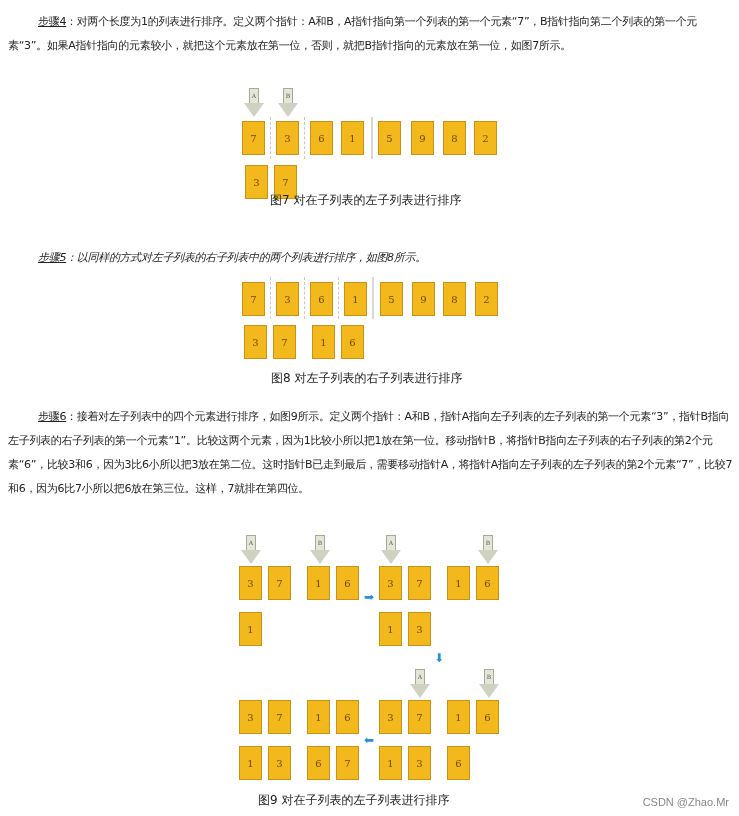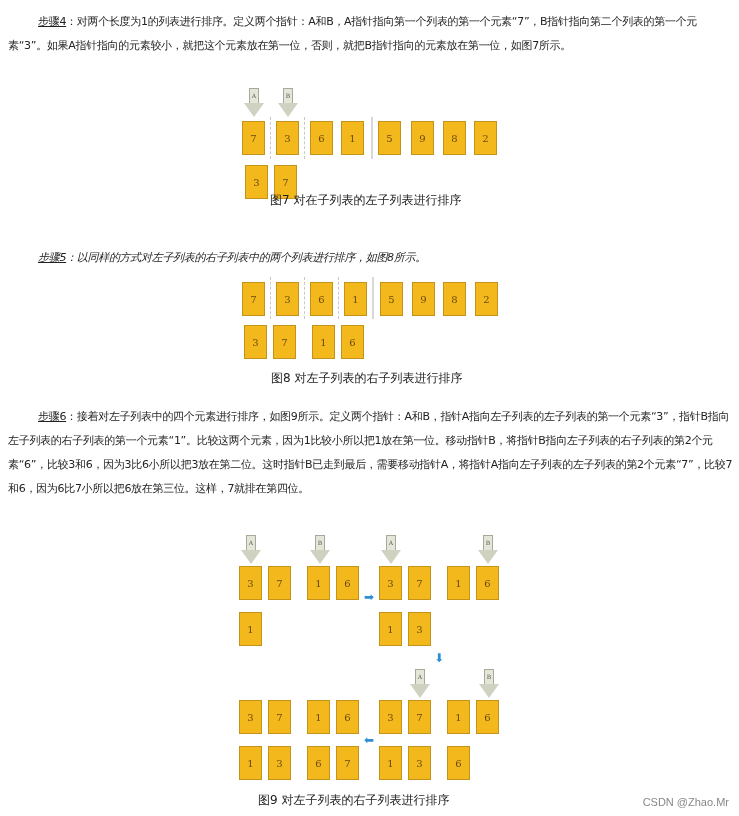--- a/index.html
+++ b/index.html
@@ -166,16 +166,16 @@
 
   <div class="card" style="left:239px;top:700px;">3</div>
   <div class="card" style="left:268px;top:700px;">7</div>
   <div class="card" style="left:307px;top:700px;">1</div>
   <div class="card" style="left:336px;top:700px;">6</div>
   <div class="card" style="left:239px;top:746px;">1</div>
   <div class="card" style="left:268px;top:746px;">3</div>
   <div class="card" style="left:307px;top:746px;">6</div>
   <div class="card" style="left:336px;top:746px;">7</div>
 
-  <div class="caption" style="left:258px;top:792px;">图9  对左子列表的右子列表进行排序</div>
+  <div class="caption" style="left:258px;top:792px;">图9  对在子列表的左子列表进行排序</div>
 </div>
 
 <div class="watermark">CSDN @Zhao.Mr</div>
 
 </body></html>

